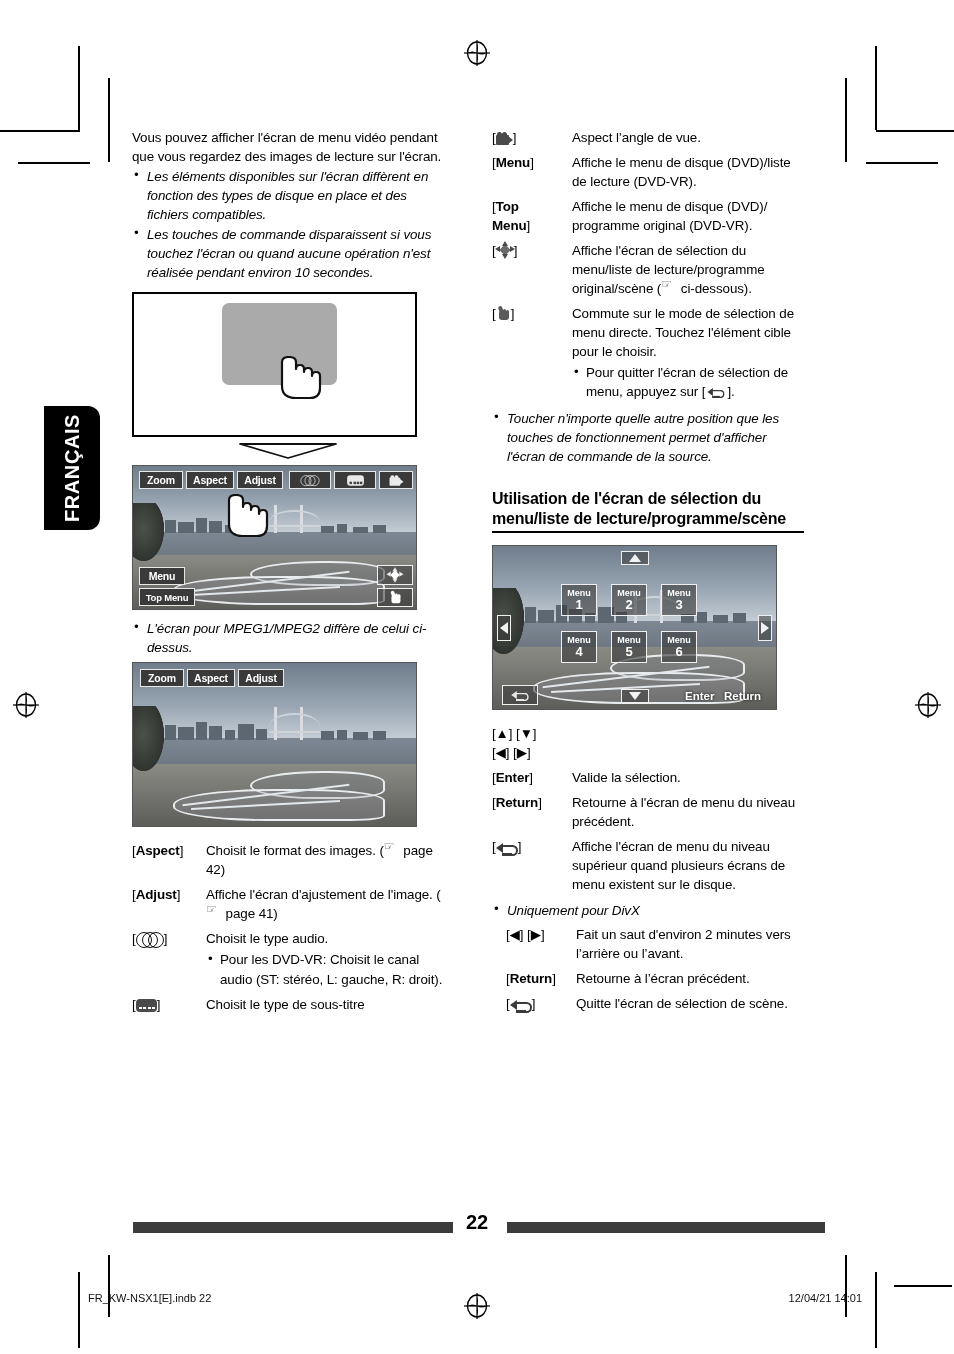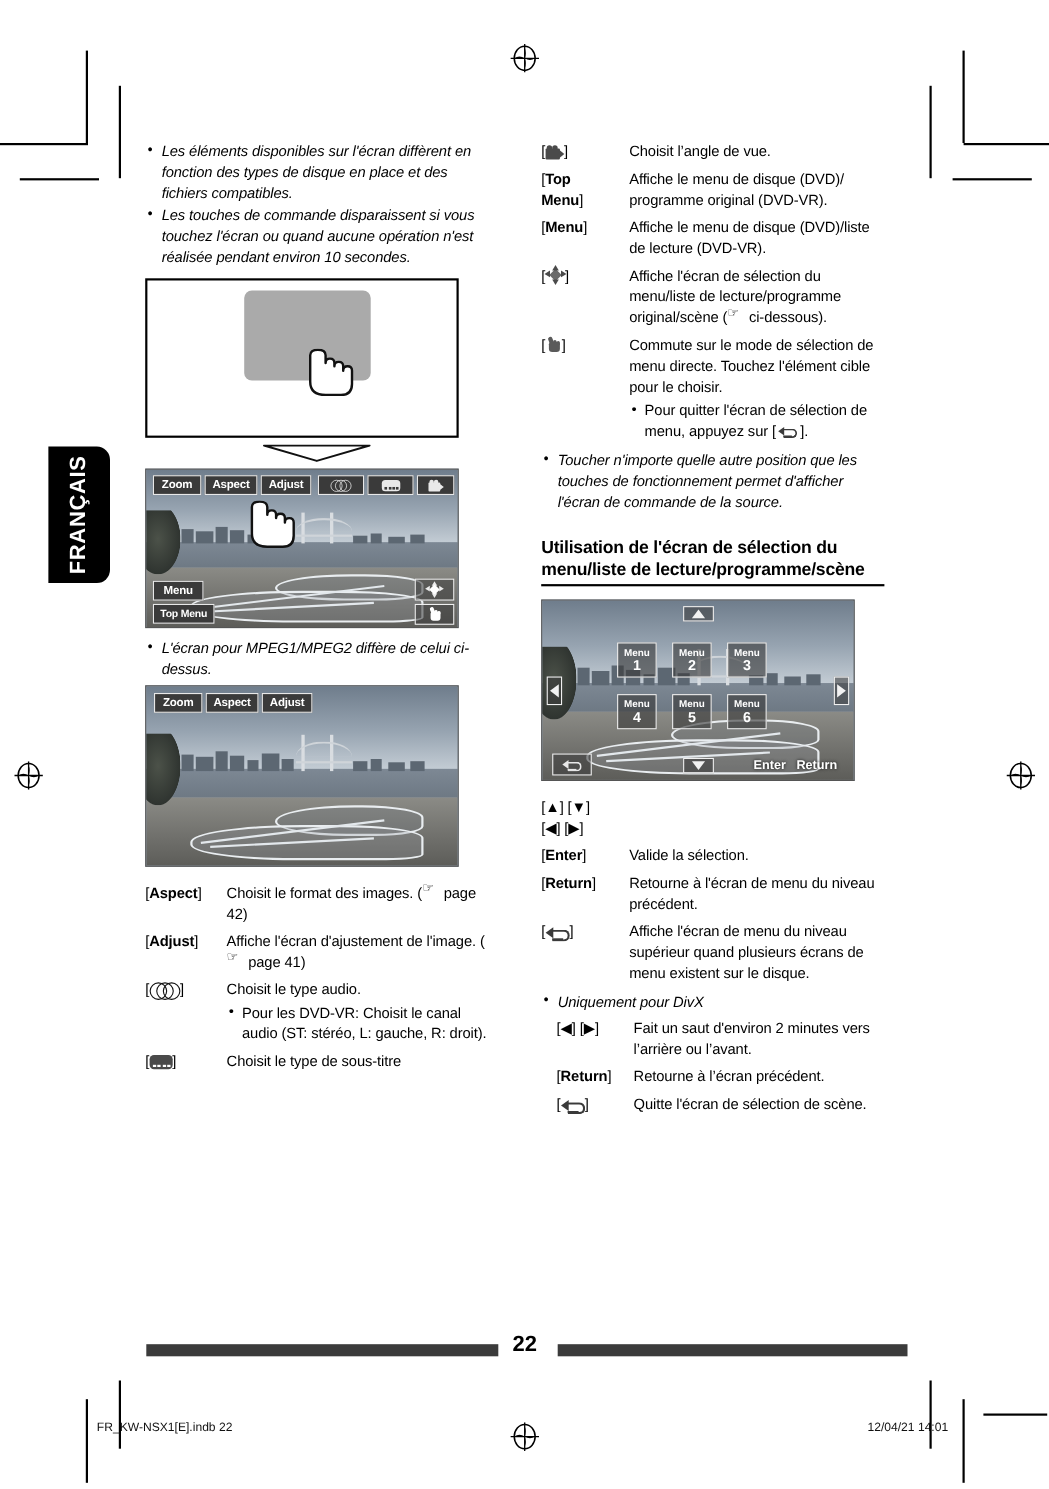--- a/index.html
+++ b/index.html
@@ -241,20 +241,21 @@
     <line x1="0" y1="13" x2="26" y2="13" stroke="#000" stroke-width="1.2"></line>
   </svg>
 
   <div class="lang-tab">
     <span>FRANÇAIS</span>
   </div>
 
   <div class="col col-left">
 
 
+    <p class="body">Vous pouvez afficher l'écran de menu vidéo pendant que vous regardez des images de lecture sur l'écran.</p>
 
     <ul class="bul">
       <li>Les éléments disponibles sur l'écran diffèrent en fonction des types de disque en place et des fichiers compatibles.</li>
       <li>Les touches de commande disparaissent si vous touchez l'écran ou quand aucune opération n'est réalisée pendant environ 10 secondes.</li>
     </ul>
 
     <div class="figure" style="margin-top:10px;">
       <div class="tvbox">
         <div class="graybox"></div>
         <svg class="hand-illus" viewBox="0 0 52 44">
@@ -423,29 +424,29 @@
         <div class="defval">Choisit le type de sous-titre</div>
       </div>
     </div>
   </div>
 
   <div class="col col-right">
 
     <div class="deflist">
       <div class="defrow">
         <div class="defkey wide">[<span class="gi gi-cam"><span class="r1"></span><span class="r2"></span><span class="body"></span><span class="lens"></span></span>]</div>
-        <div class="defval">Choisit l’angle de vue.</div>
+        <div class="defval">Aspect l’angle de vue.</div>
+      </div>
+      <div class="defrow">
+        <div class="defkey wide">[<b>Menu</b>]</div>
+        <div class="defval">Affiche le menu de disque (DVD)/liste de lecture (DVD-VR).</div>
       </div>
       <div class="defrow">
         <div class="defkey wide">[<b>Top<br>Menu</b>]</div>
         <div class="defval">Affiche le menu de disque (DVD)/<br>programme original (DVD-VR).</div>
-      </div>
-      <div class="defrow">
-        <div class="defkey wide">[<b>Menu</b>]</div>
-        <div class="defval">Affiche le menu de disque (DVD)/liste de lecture (DVD-VR).</div>
       </div>
       <div class="defrow">
         <div class="defkey wide">[<span class="gi gi-pad"><span class="c"></span><i class="up"></i><i class="dn"></i><i class="lf"></i><i class="rt"></i></span>]</div>
         <div class="defval">Affiche l'écran de sélection du menu/liste de lecture/programme original/scène (<span class="hand-point"></span> ci-dessous).</div>
       </div>
       <div class="defrow">
         <div class="defkey wide">[<span class="gi gi-hand"><span class="fg"></span><span class="f2"></span><span class="f3"></span><span class="pm"></span></span>]</div>
         <div class="defval">
           <span>Commute sur le mode de sélection de menu directe. Touchez l'élément cible pour le choisir.</span>
           <ul class="sub">

